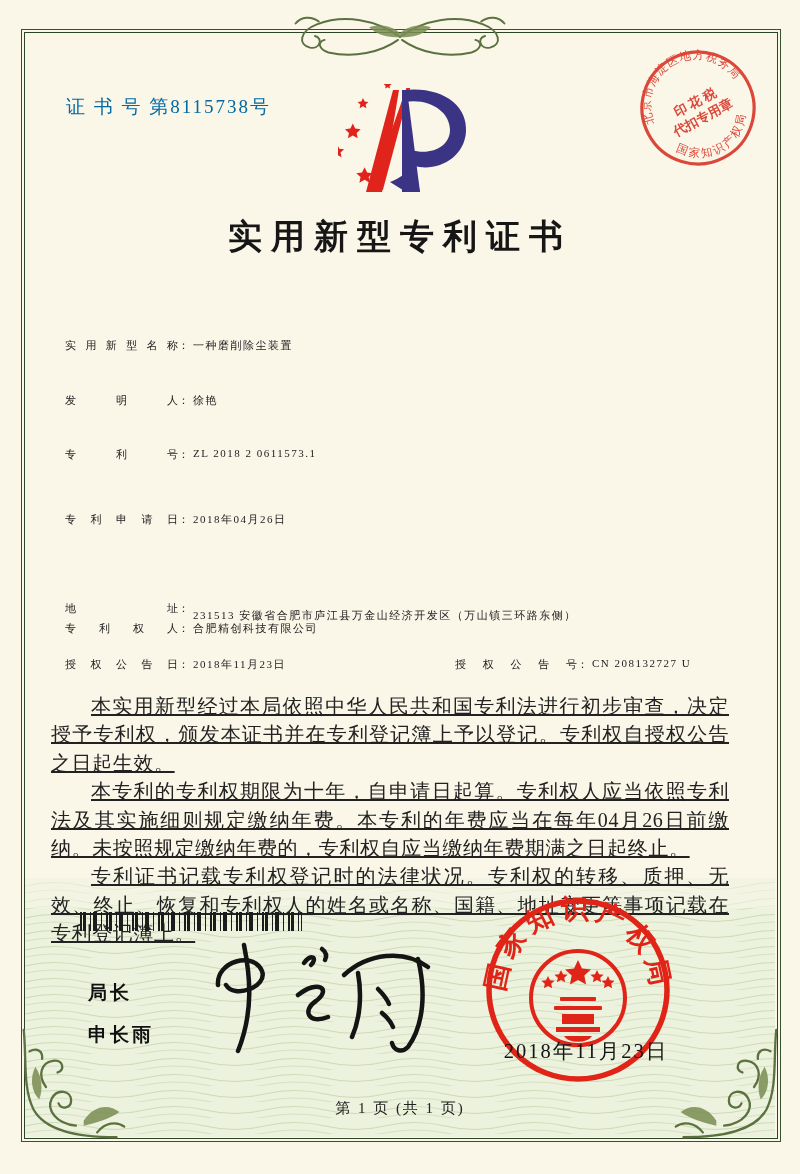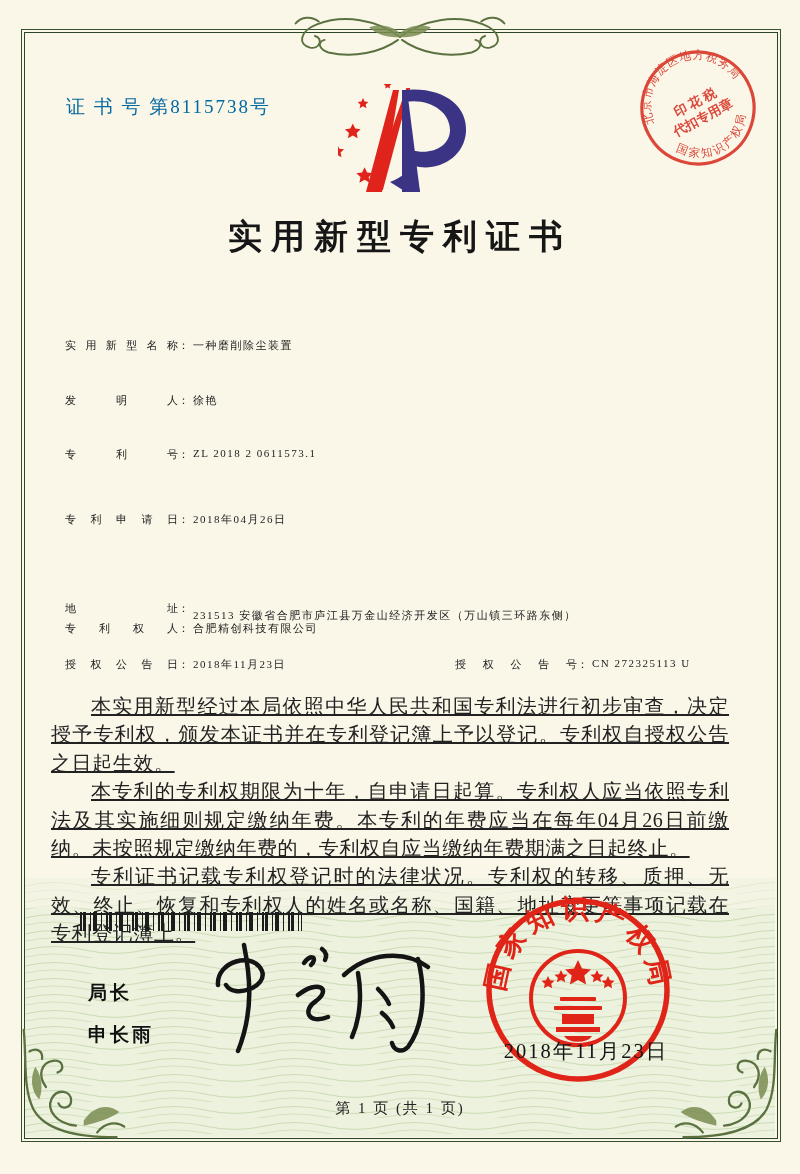--- a/index.html
+++ b/index.html
@@ -164,21 +164,21 @@
   </div>
   <div class="frow" style="top:589px;margin-top:32px;">
     <span class="flabel">专利权人</span><span class="fcolon">：</span><span class="fvalue">合肥精创科技有限公司</span>
   </div>
   <div class="frow" style="top:601px;">
     <span class="flabel">地址</span><span class="fcolon">：</span><span class="fvalue wrap">231513 安徽省合肥市庐江县万金山经济开发区（万山镇三环路东侧）</span>
   </div>
   <div class="frow" style="top:657px;width:680px;">
     <span class="flabel">授权公告日</span><span class="fcolon">：</span><span class="fvalue">2018年11月23日</span>
     <span class="grant-no">
-      <span class="flabel">授权公告号</span><span class="fcolon">：</span><span class="fvalue">CN 272325113 U</span>
+      <span class="flabel">授权公告号</span><span class="fcolon">：</span><span class="fvalue">CN 208132727 U</span>
     </span>
   </div>
 
   <div class="body-text">
     <p>本实用新型经过本局依照中华人民共和国专利法进行初步审查，决定授予专利权，颁发本证书并在专利登记簿上予以登记。专利权自授权公告之日起生效。</p>
     <p>本专利的专利权期限为十年，自申请日起算。专利权人应当依照专利法及其实施细则规定缴纳年费。本专利的年费应当在每年04月26日前缴纳。未按照规定缴纳年费的，专利权自应当缴纳年费期满之日起终止。</p>
     <p>专利证书记载专利权登记时的法律状况。专利权的转移、质押、无效、终止、恢复和专利权人的姓名或名称、国籍、地址变更等事项记载在专利登记簿上。</p>
   </div>
 
   <div class="barcode"></div>

